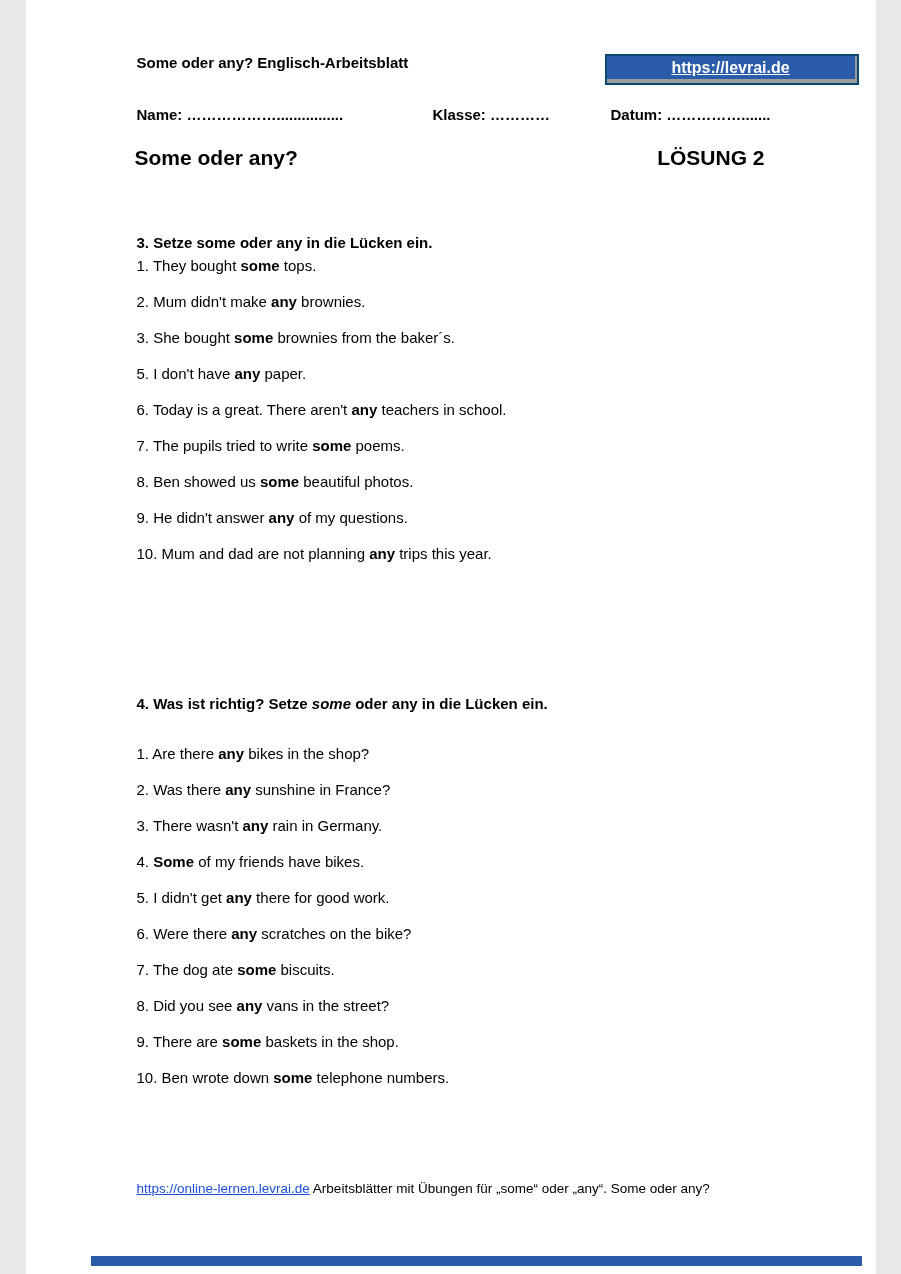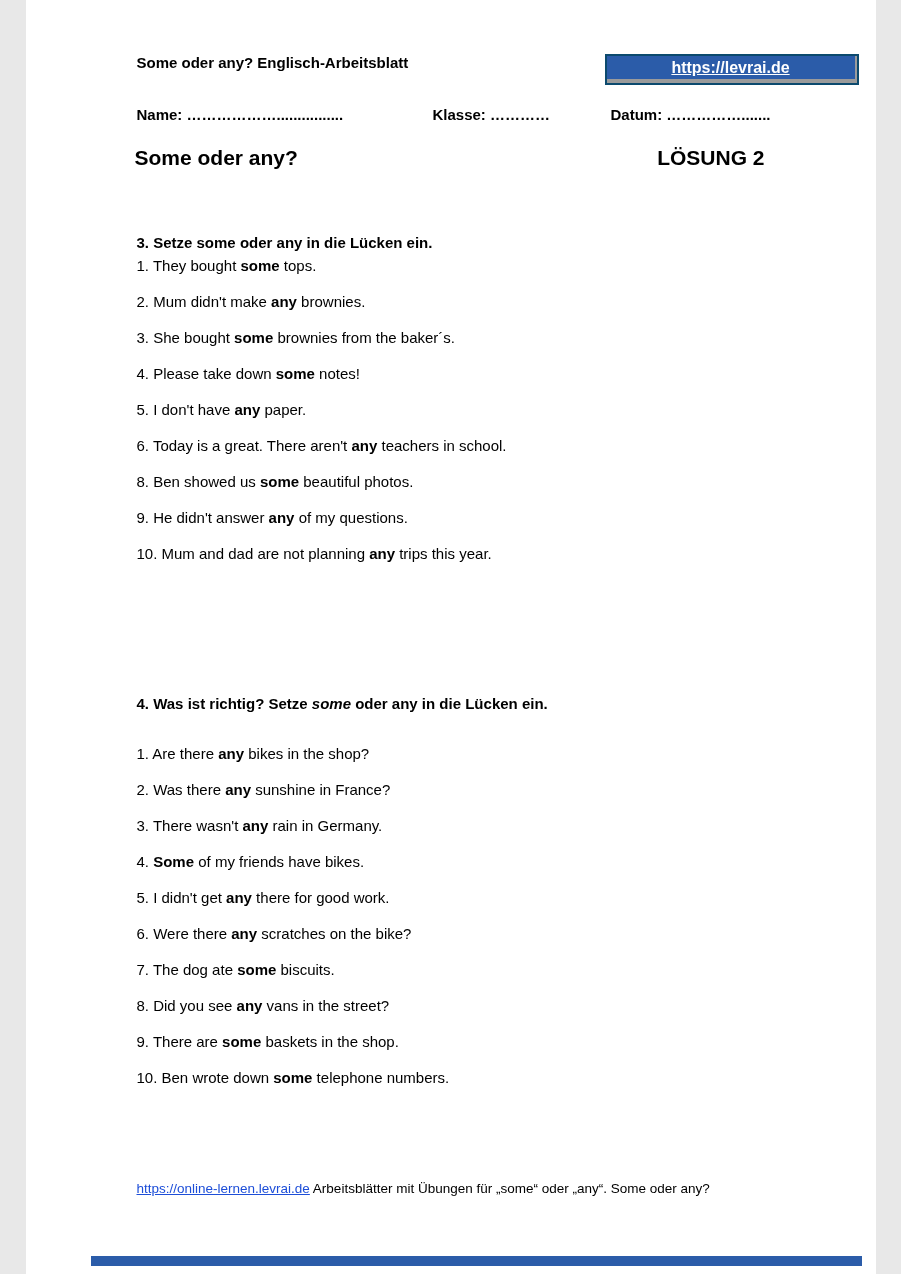--- a/index.html
+++ b/index.html
@@ -86,23 +86,23 @@
   </div>
 
   <div class="main-title">Some oder any?</div>
   <div class="solution">LÖSUNG 2</div>
 
   <div class="sec-heading" id="sec3-heading"><span>3. Setze some oder any in die Lücken ein.</span><em></em><span></span></div>
   <div class="items" id="sec3-items">
       <div class="sentence"><span>1. They bought </span><b>some</b><span> tops.</span></div>
       <div class="sentence"><span>2. Mum didn't make </span><b>any</b><span> brownies.</span></div>
       <div class="sentence"><span>3. She bought </span><b>some</b><span> brownies from the baker´s.</span></div>
-      <div class="sentence"><span>4. Please take down </span><b>some</b><span> notes!</span></div>
       <div class="sentence"><span>5. I don't have </span><b>any</b><span> paper.</span></div>
       <div class="sentence"><span>6. Today is a great. There aren't </span><b>any</b><span> teachers in school.</span></div>
+      <div class="sentence"><span>7. The pupils tried to write </span><b>some</b><span> poems.</span></div>
       <div class="sentence"><span>8. Ben showed us </span><b>some</b><span> beautiful photos.</span></div>
       <div class="sentence"><span>9. He didn't answer </span><b>any</b><span> of my questions.</span></div>
       <div class="sentence"><span>10. Mum and dad are not planning </span><b>any</b><span> trips this year.</span></div>
     </div>
 
   <div class="sec-heading" id="sec4-heading"><span>4. Was ist richtig? Setze </span><em>some</em><span> oder any in die Lücken ein.</span></div>
   <div class="items" id="sec4-items">
       <div class="sentence"><span>1. Are there </span><b>any</b><span> bikes in the shop?</span></div>
       <div class="sentence"><span>2. Was there </span><b>any</b><span> sunshine in France?</span></div>
       <div class="sentence"><span>3. There wasn't </span><b>any</b><span> rain in Germany.</span></div>

